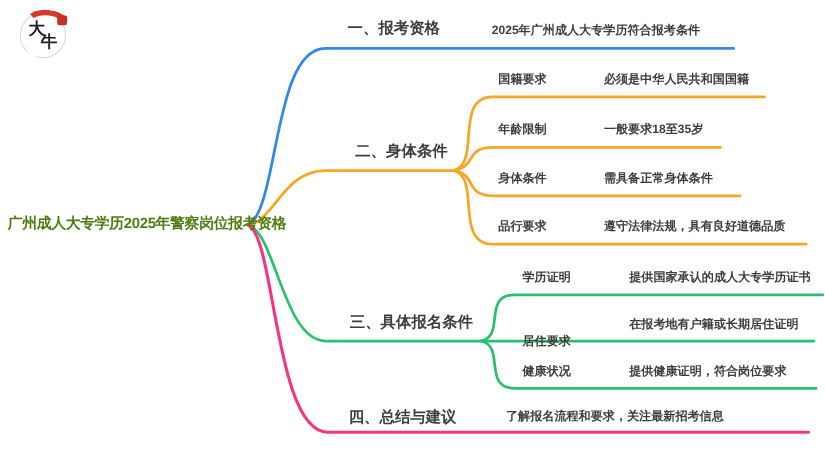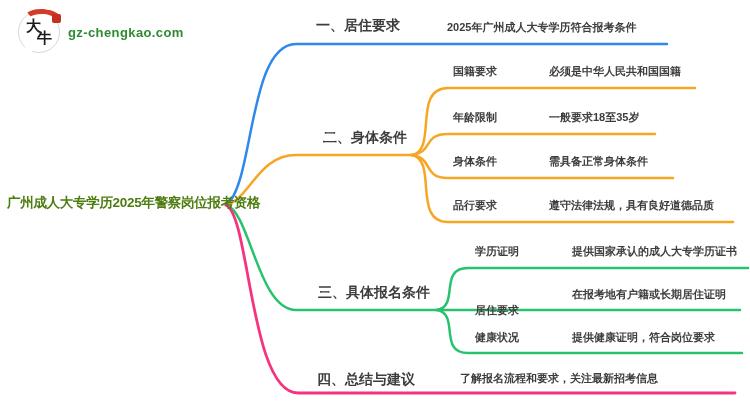--- a/index.html
+++ b/index.html
@@ -76,27 +76,26 @@
 <div class="logo">
   <div class="logo-bubble">
     <div class="logo-arc"></div>
     <div class="logo-daniu">
       <span class="c1">大</span>
       <span class="c2">牛</span>
     </div>
     <div class="logo-seal"></div>
   </div>
   <div class="logo-text">
-    <div class="logo-url">gz-chengkao.com</div>
   </div>
 </div>
 
 <div class="root-label">广州成人大专学历2025年警察岗位报考资格</div>
 
-<div class="node branch-label" style="left:316px;top:17px;">一、居住要求</div>
+<div class="node branch-label" style="left:316px;top:17px;">一、报考资格</div>
 <div class="node child-text" style="left:447px;top:20px;">2025年广州成人大专学历符合报考条件</div>
 
 <div class="node branch-label" style="left:323px;top:129px;">二、身体条件</div>
 <div class="node sub-label" style="left:453px;top:64px;">国籍要求</div>
 <div class="node sub-value" style="left:549px;top:64px;">必须是中华人民共和国国籍</div>
 <div class="node sub-label" style="left:453px;top:110px;">年龄限制</div>
 <div class="node sub-value" style="left:549px;top:110px;">一般要求18至35岁</div>
 <div class="node sub-label" style="left:453px;top:154px;">身体条件</div>
 <div class="node sub-value" style="left:549px;top:154px;">需具备正常身体条件</div>
 <div class="node sub-label" style="left:453px;top:198px;">品行要求</div>

